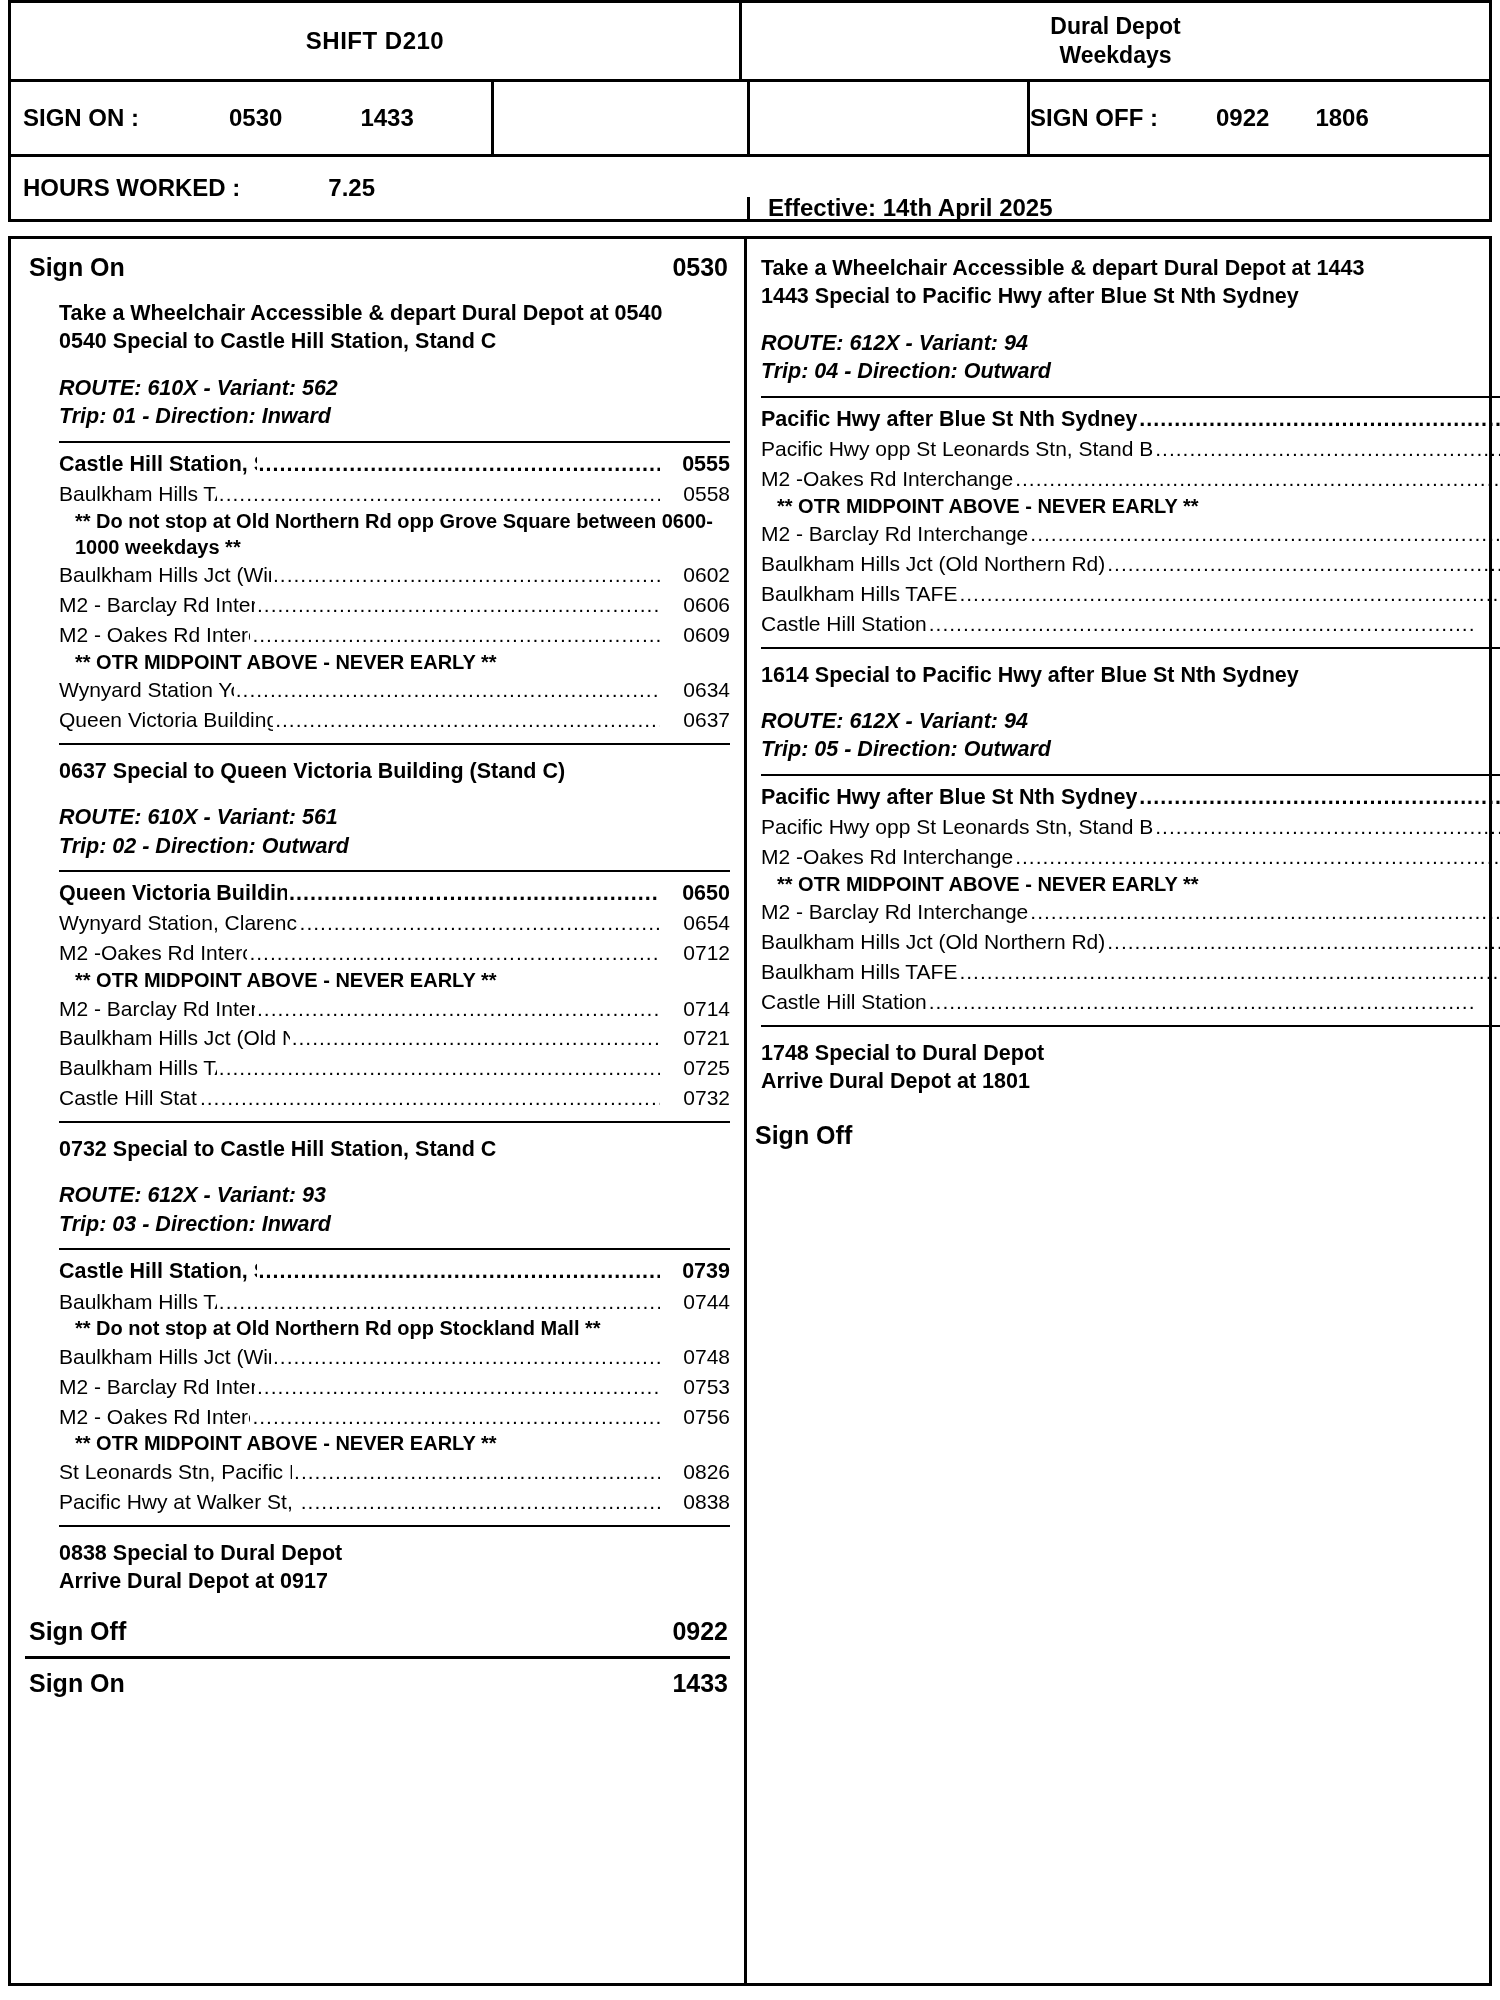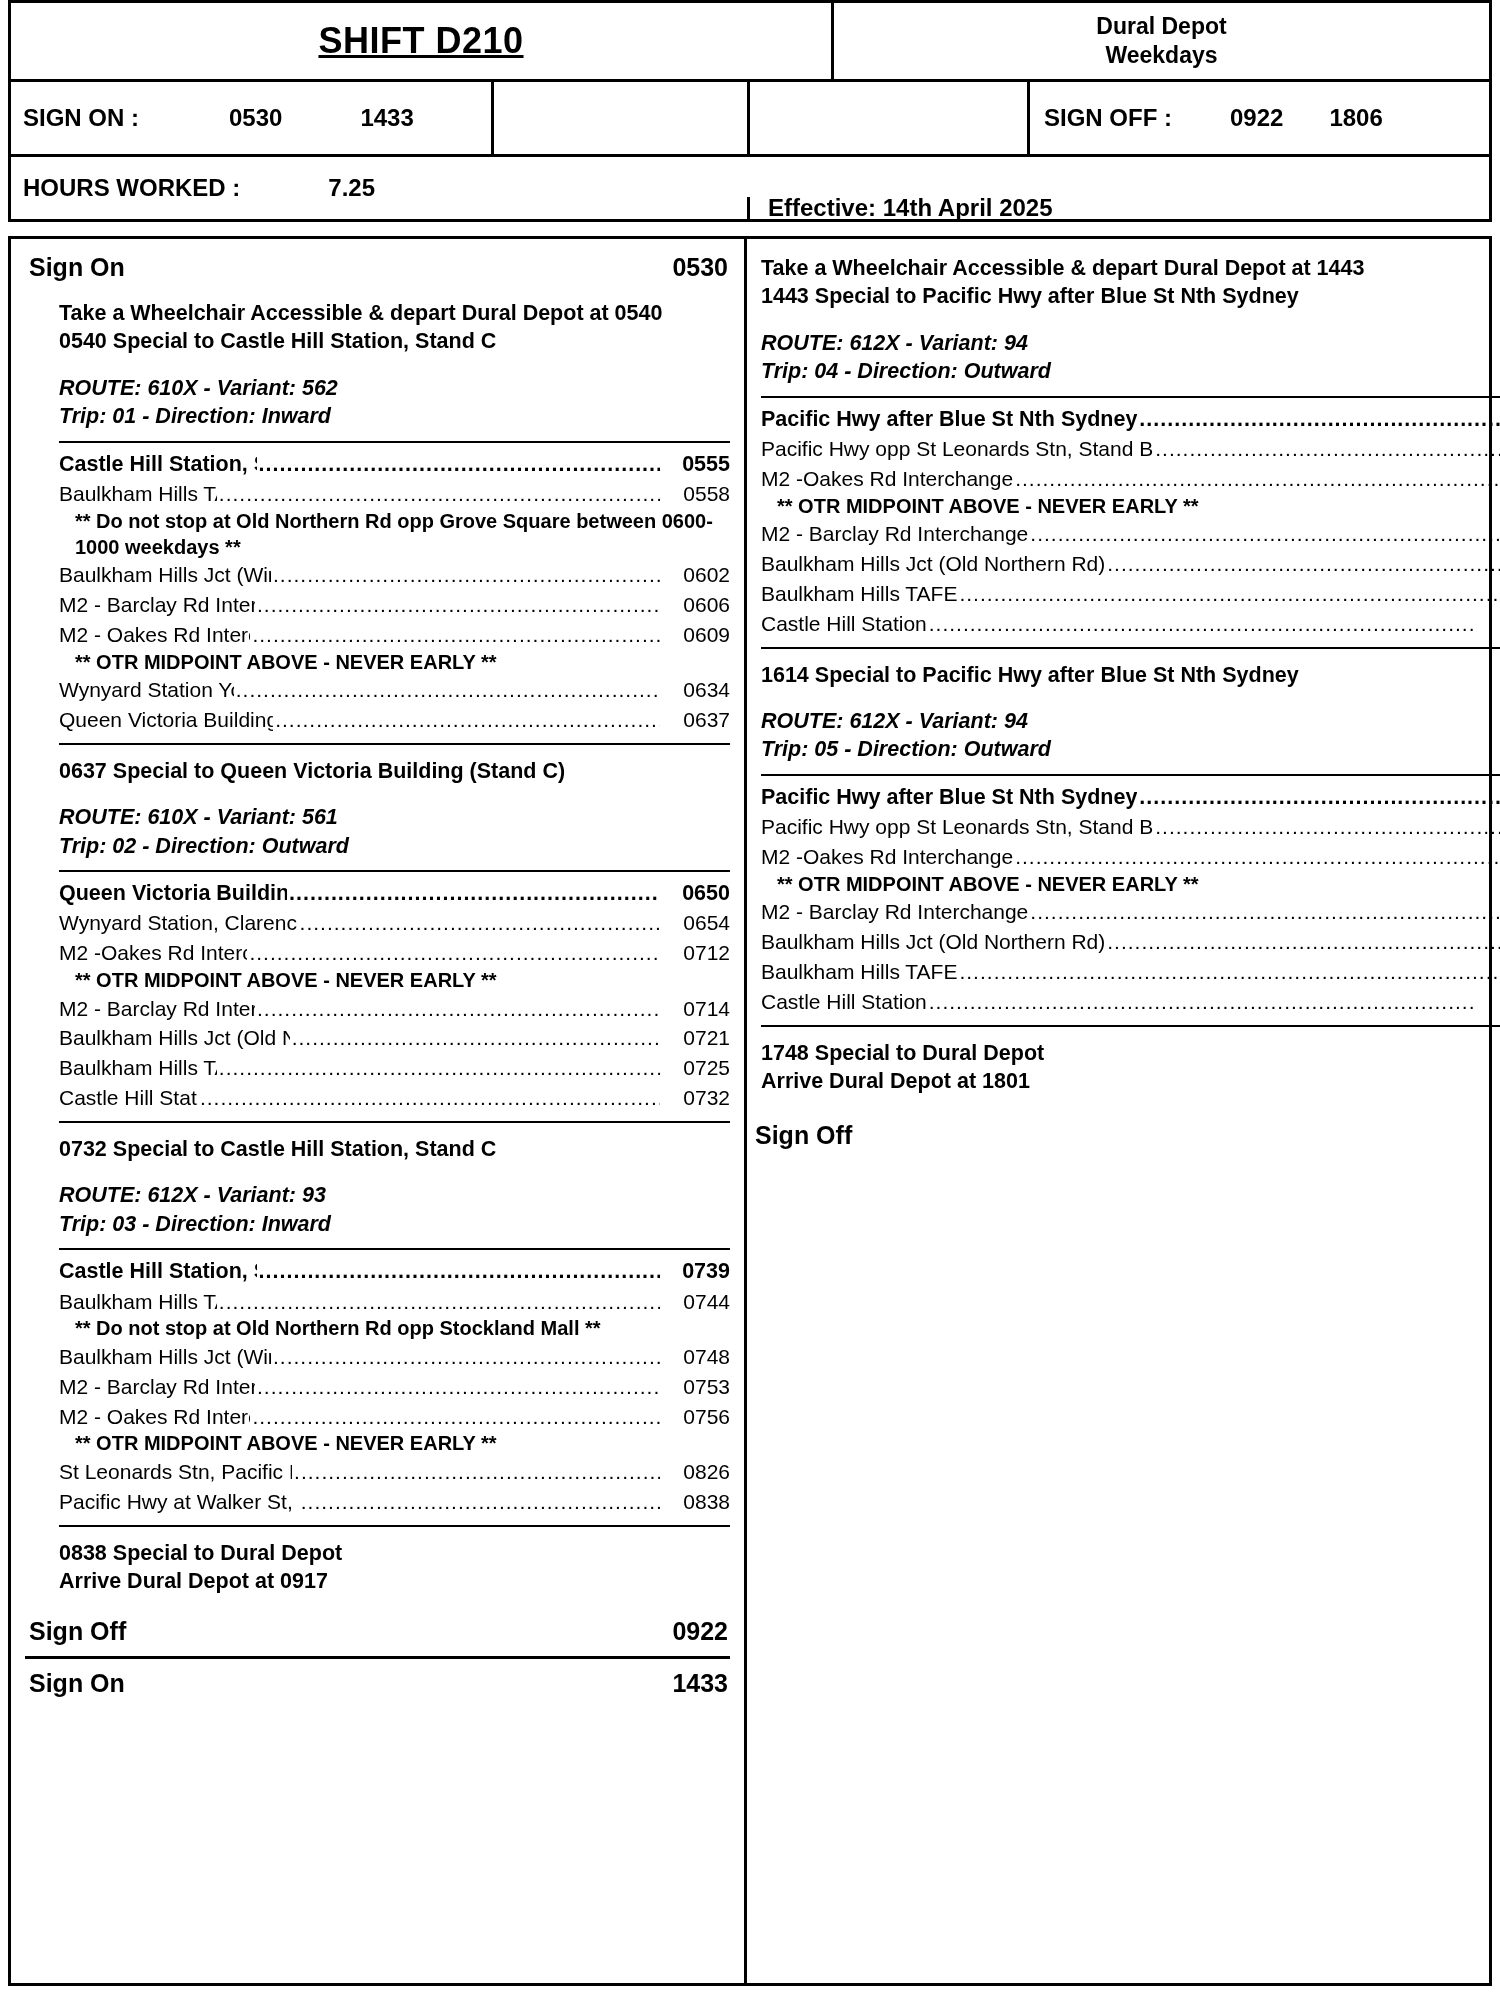--- a/index.html
+++ b/index.html
@@ -36,26 +36,25 @@
   .hdr-row.r1 { height: 76px; }
   .hdr-row.r2 { height: 72px; border-top: 3px solid #000; }
   .hdr-row.r3 { height: 62px; border-top: 3px solid #000; border-bottom: 3px solid #000; }
 
   .cell {
     display: flex;
     align-items: center;
     box-sizing: border-box;
   }
   .cell.c-shift {
-    width: 820px;
+    width: 728px;
     justify-content: center;
-    font-size: 36px;
+    font-size: 24px;
     font-weight: bold;
     letter-spacing: 0.5px;
-    text-decoration: underline;
   }
   .cell.c-depot {
     flex: 1;
     border-left: 3px solid #000;
     justify-content: center;
     text-align: center;
     font-size: 23px;
     font-weight: bold;
     line-height: 1.25;
   }
@@ -70,21 +69,20 @@
     width: 256px;
     border-left: 3px solid #000;
   }
   .cell.c-blank2 {
     width: 280px;
     border-left: 3px solid #000;
   }
   .cell.c-signoff {
     flex: 1;
     border-left: 3px solid #000;
-    padding-left: 14px;
     font-size: 24px;
     font-weight: bold;
   }
   .cell.c-hours {
     width: 736px;
     padding-left: 12px;
     font-size: 24px;
     font-weight: bold;
     gap: 23px;
   }

